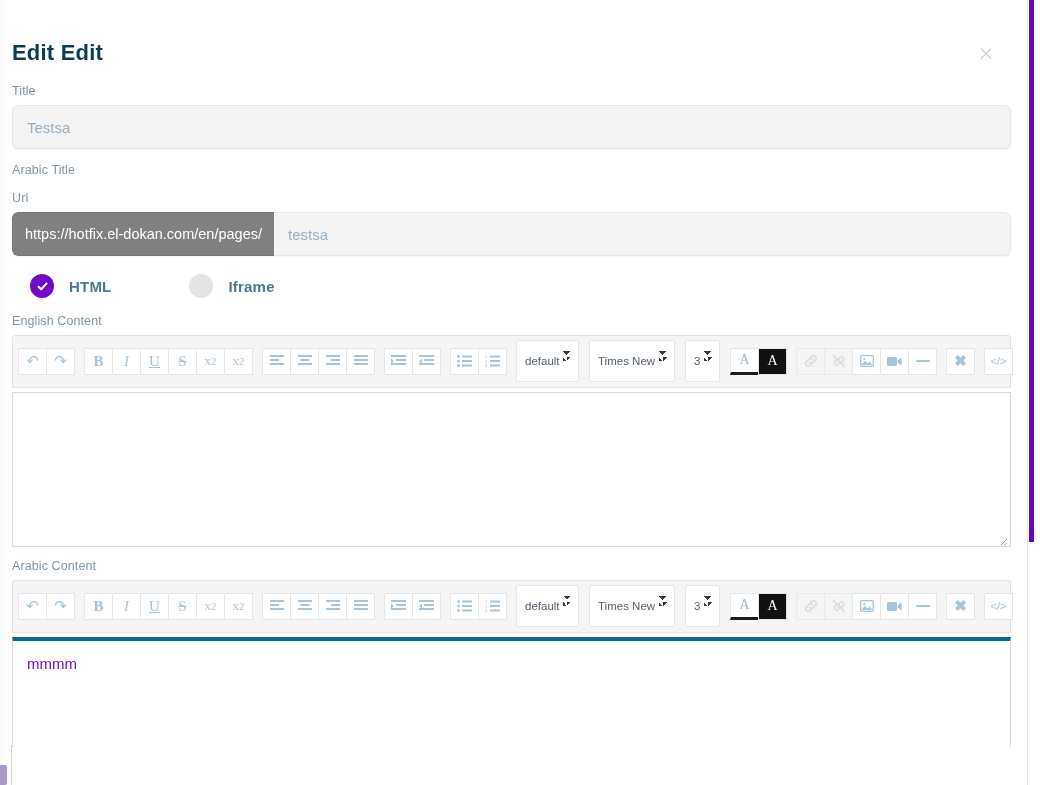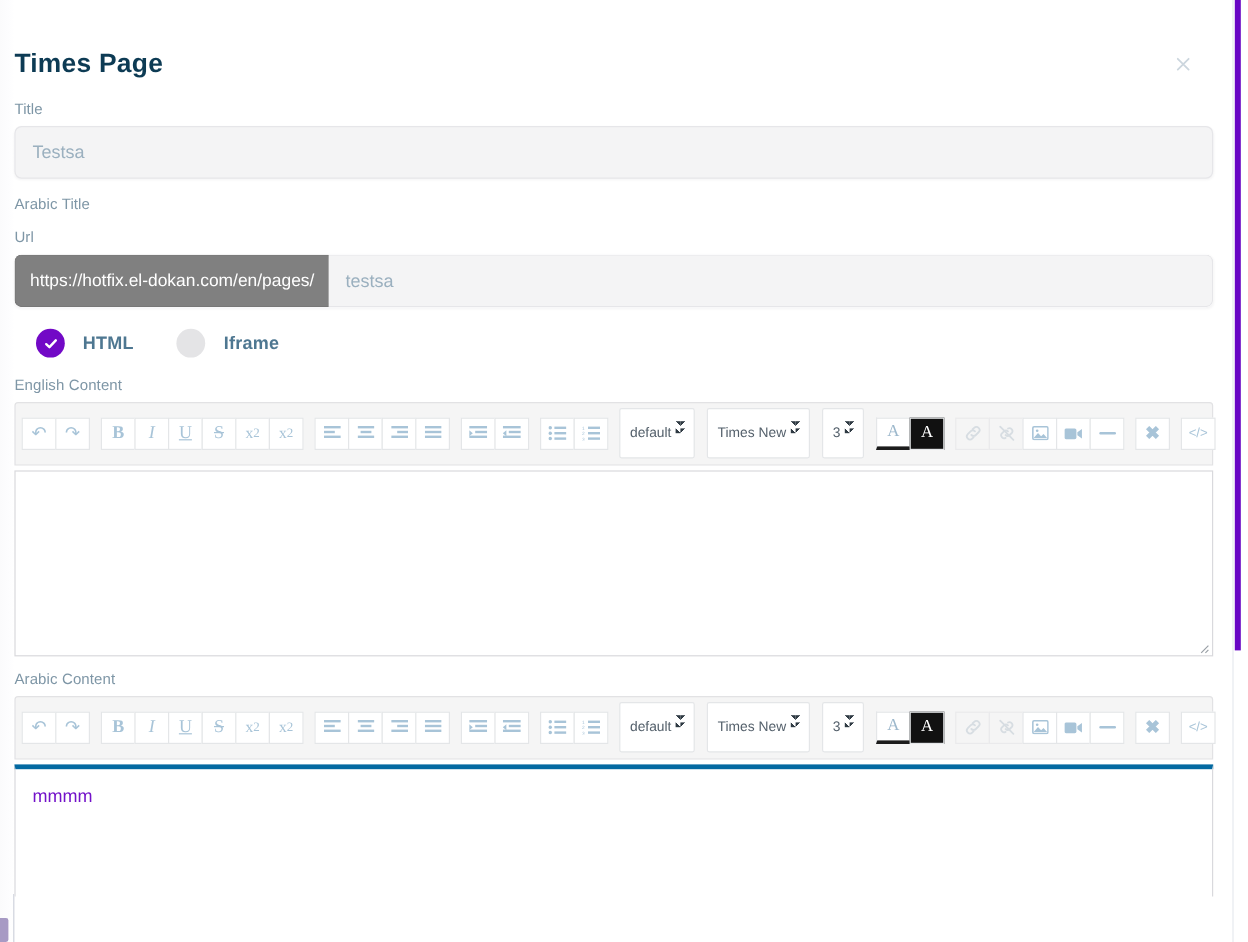--- a/index.html
+++ b/index.html
@@ -124,24 +124,24 @@
     font-size: 15px;
     color: #9bb0bf;
     font-family: "Liberation Sans", sans-serif;
     outline: none;
   }
   .url-input::placeholder { color:#9bb0bf; opacity:1; }
 
   
   .radio-row {
     display: flex; align-items: center;
-    gap: 0px; margin: 18px 0 16px 18px;
+    gap: 16px; margin: 18px 0 16px 18px;
   }
   .radio-item { display:flex; align-items:center; cursor:pointer; }
-  .radio-item + .radio-item { margin-left: 36px; }
+  .radio-item + .radio-item { margin-left: 62px; }
   .radio-dot {
     width: 24px; height: 24px; border-radius: 50%;
     background: #e4e4e6;
     display: flex; align-items: center; justify-content: center;
     flex: none;
   }
   .radio-dot.checked { background: #7209c6; }
   .radio-dot.checked svg { display:block; }
   .radio-label {
     margin-left: 15px;
@@ -250,21 +250,21 @@
 
 <div class="page">
 
   <div class="left-rail"></div>
   <div class="left-rail-line"></div>
   <div class="left-nub"></div>
 
   <div class="modal">
 
     <div class="modal-header">
-      <h1 class="modal-title">Times Page</h1>
+      <h1 class="modal-title">Edit Edit</h1>
       <button class="close-btn" aria-label="Close">
         <svg width="17" height="17" viewBox="0 0 17 17" fill="none" stroke="currentColor" stroke-width="1.8" stroke-linecap="round">
           <path d="M3 3 L14 14 M14 3 L3 14"></path>
         </svg>
       </button>
     </div>
 
     <div class="field-block">
       <label class="field-label">Title</label>
       <input class="text-input" type="text" placeholder="Testsa" style="">

